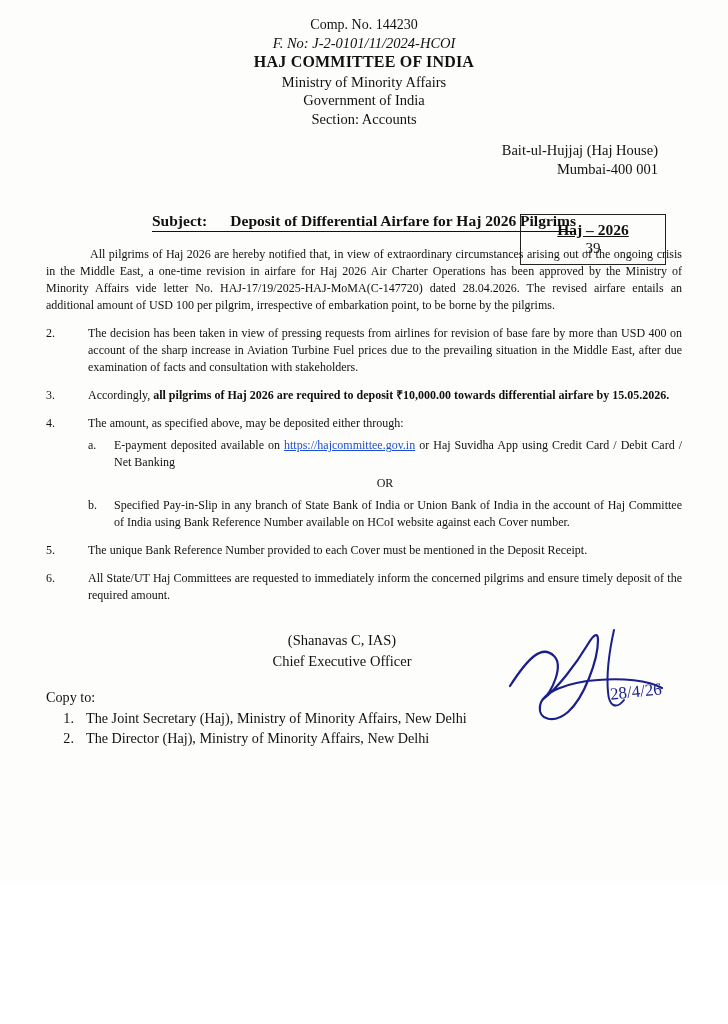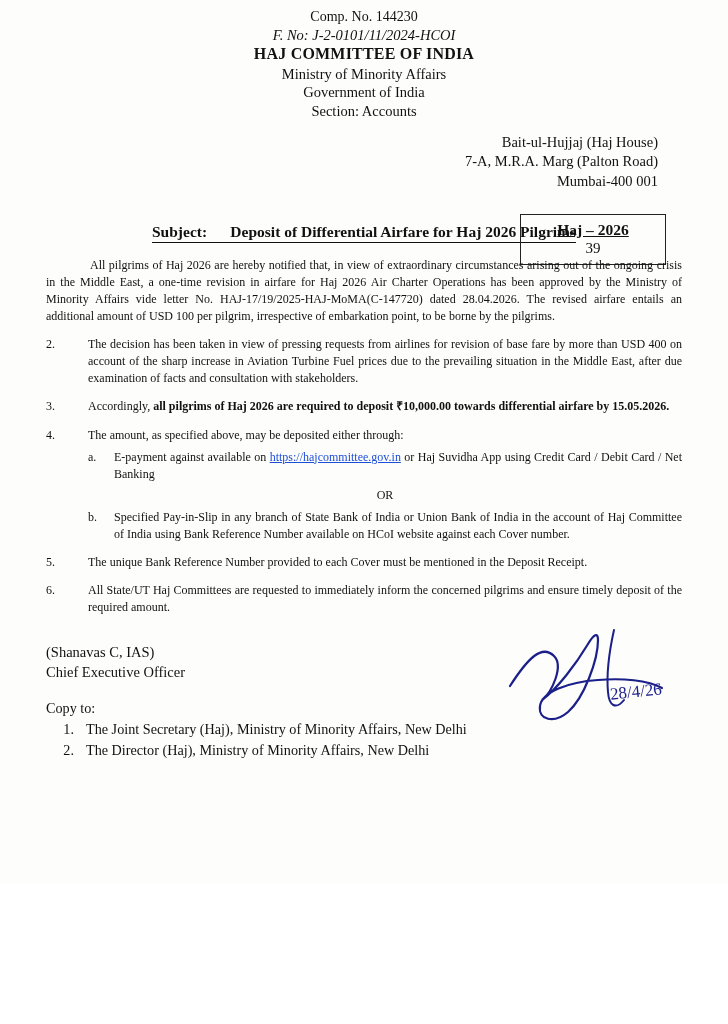--- a/index.html
+++ b/index.html
@@ -13,21 +13,21 @@
     position: relative;
     font-family: "Liberation Serif", serif;
     color: #111111;
     overflow: hidden;
   }
   .page {
     position: relative;
     width: 728px;
     height: 884px;
     box-sizing: border-box;
-    padding: 4px 46px 10px 46px;
+    padding: 12px 46px 10px 46px;
     background: #fdfdfb;
   }
   .header-block {
     text-align: center;
     line-height: 1.28;
     font-size: 14.5px;
     margin-top: 4px;
   }
   .header-block .comp-no { font-size: 14px; }
   .header-block .fno { font-size: 14.5px; font-style: italic; }
@@ -129,21 +129,21 @@
   .or-line {
     text-align: center;
     margin: 4px 0 2px 0;
   }
   .link {
     color: #1d4ed8;
     text-decoration: underline;
   }
   .sig-block {
     margin-top: 26px;
-    text-align: left;
+    text-align: center;
     padding-right: 44px;
     line-height: 1.4;
     font-size: 14.5px;
   }
   .copy-to {
     margin-top: 18px;
     font-size: 14.2px;
   }
   .copy-to .title { margin-bottom: 2px; }
   .copy-list {
@@ -189,21 +189,20 @@
     <div class="comp-no">Comp. No. 144230</div>
     <div class="fno">F. No: J-2-0101/11/2024-HCOI</div>
     <div class="org">HAJ COMMITTEE OF INDIA</div>
     <div class="ministry">Ministry of Minority Affairs</div>
     <div class="govt">Government of India</div>
     <div class="section">Section:  Accounts</div>
   </div>
 
   <div class="addr-block">
     <div>Bait-ul-Hujjaj (Haj House)</div>
-    <div>7-A, M.R.A. Marg (Palton Road)</div>
     <div>Mumbai-400 001</div>
   </div>
 
 
   <div class="haj-box">
     <div class="t1">Haj – 2026</div>
     <div class="t2">39</div>
   </div>
 
 
@@ -233,21 +232,21 @@
     </div>
 
     <div class="num-para">
       <div class="num">4.</div>
       <div class="txt">
         <div>The amount, as specified above, may be deposited either through:</div>
         <ul class="sub-list">
           <li class="sub-item">
             <span class="lbl">a.</span>
             <span class="body-txt">
-              <span>E-payment against available on </span><a class="link" href="#">https://hajcommittee.gov.in</a><span> or Haj Suvidha App using Credit Card / Debit Card / Net Banking</span>
+              <span>E-payment deposited available on </span><a class="link" href="#">https://hajcommittee.gov.in</a><span> or Haj Suvidha App using Credit Card / Debit Card / Net Banking</span>
             </span>
           </li>
           <li class="or-line">OR</li>
           <li class="sub-item">
             <span class="lbl">b.</span>
             <span class="body-txt">Specified Pay-in-Slip in any branch of State Bank of India or Union Bank of India in the account of Haj Committee of India using Bank Reference Number available on HCoI website against each Cover number.</span>
           </li>
         </ul>
       </div>
     </div>

